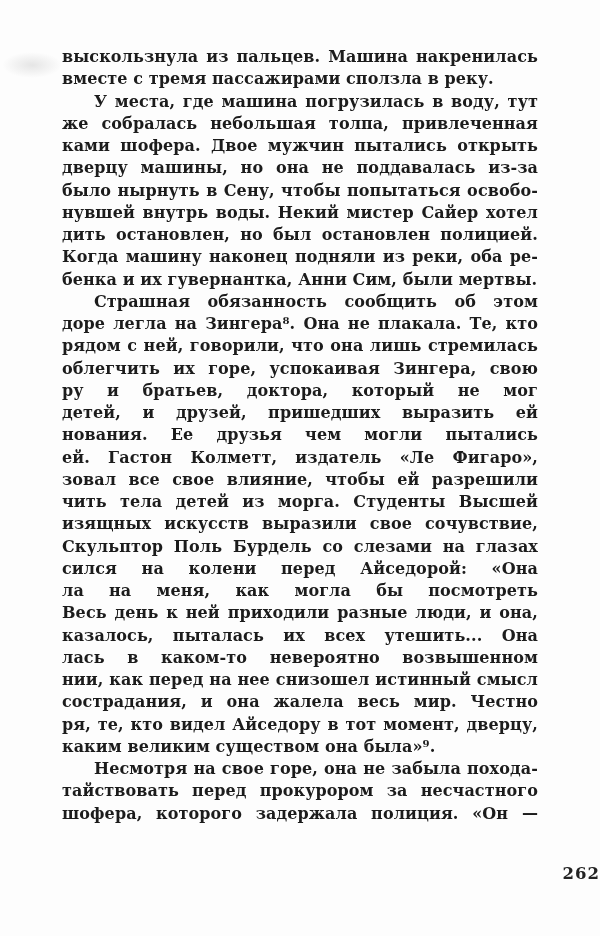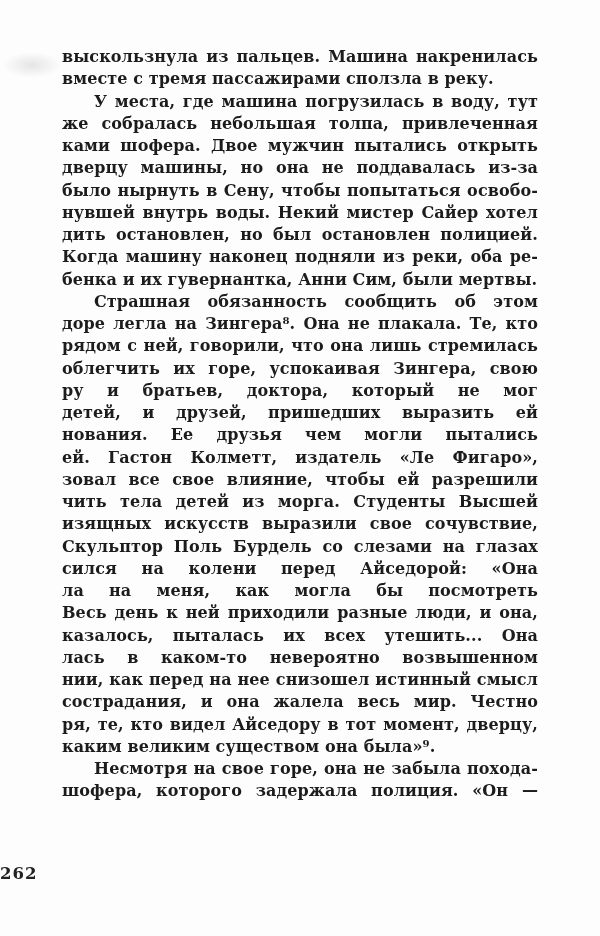--- a/index.html
+++ b/index.html
@@ -56,21 +56,21 @@
   }
   .line.last {
     text-align-last: left;
     -moz-text-align-last: left;
   }
   .page-number {
     position: absolute;
     top: 864px;
     left: 0;
     width: 600px;
-    text-align: left;
+    text-align: right;
     font-size: 16.5px;
     font-weight: 700;
     letter-spacing: 1px;
     color: #222;
   }
 </style>
 </head>
 <body>
 
 <div class="page">
@@ -109,17 +109,18 @@
         <div class="line">Весь день к ней приходили разные люди, и она,</div>
         <div class="line">казалось, пыталась их всех утешить... Она находи-</div>
         <div class="line">лась в каком-то невероятно возвышенном состоя-</div>
         <div class="line">нии, как перед на нее снизошел истинный смысл</div>
         <div class="line">сострадания, и она жалела весь мир. Честно гово-</div>
         <div class="line">ря, те, кто видел Айседору в тот момент, дверцу,</div>
         <div class="line last">каким великим существом она была»⁹.</div>
       </div>
       <div class="paragraph">
         <div class="line indent">Несмотря на свое горе, она не забыла похода-</div>
+        <div class="line">тайствовать перед прокурором за несчастного</div>
         <div class="line last">шофера, которого задержала полиция. «Он — отец,</div>
       </div>
     </div>
   <div class="page-number">262</div>
 </div>
 
 </body></html>

